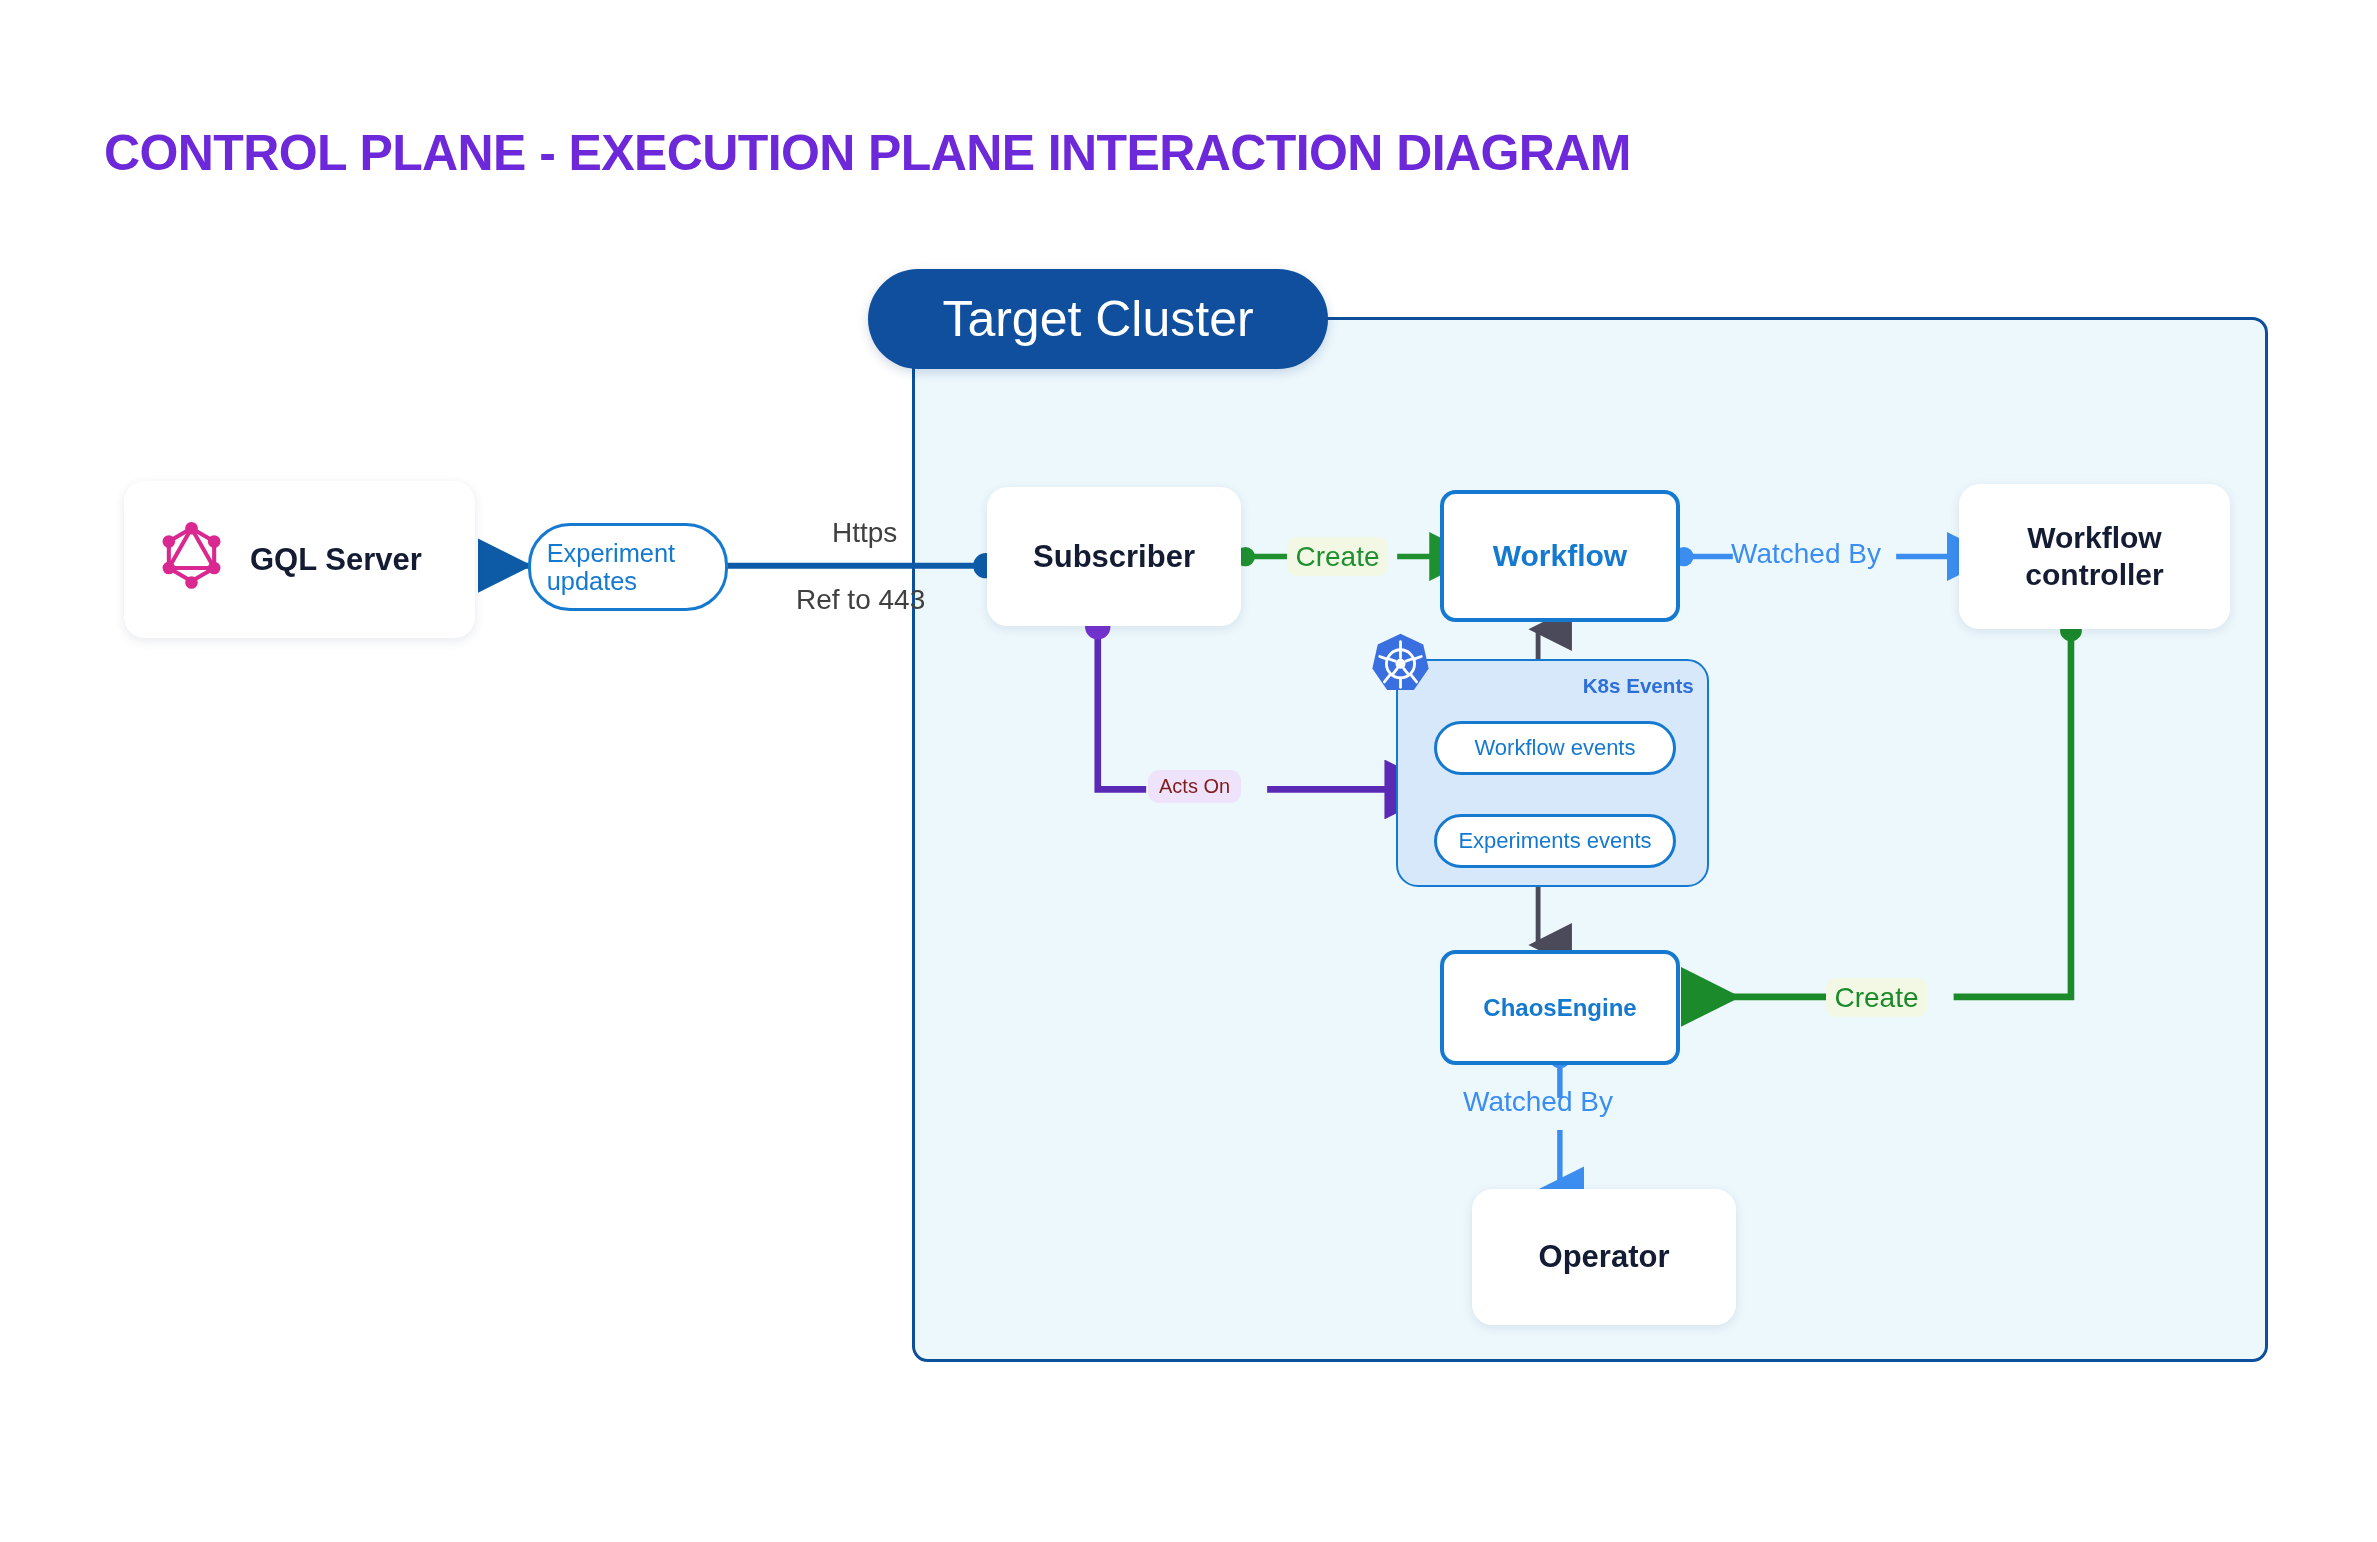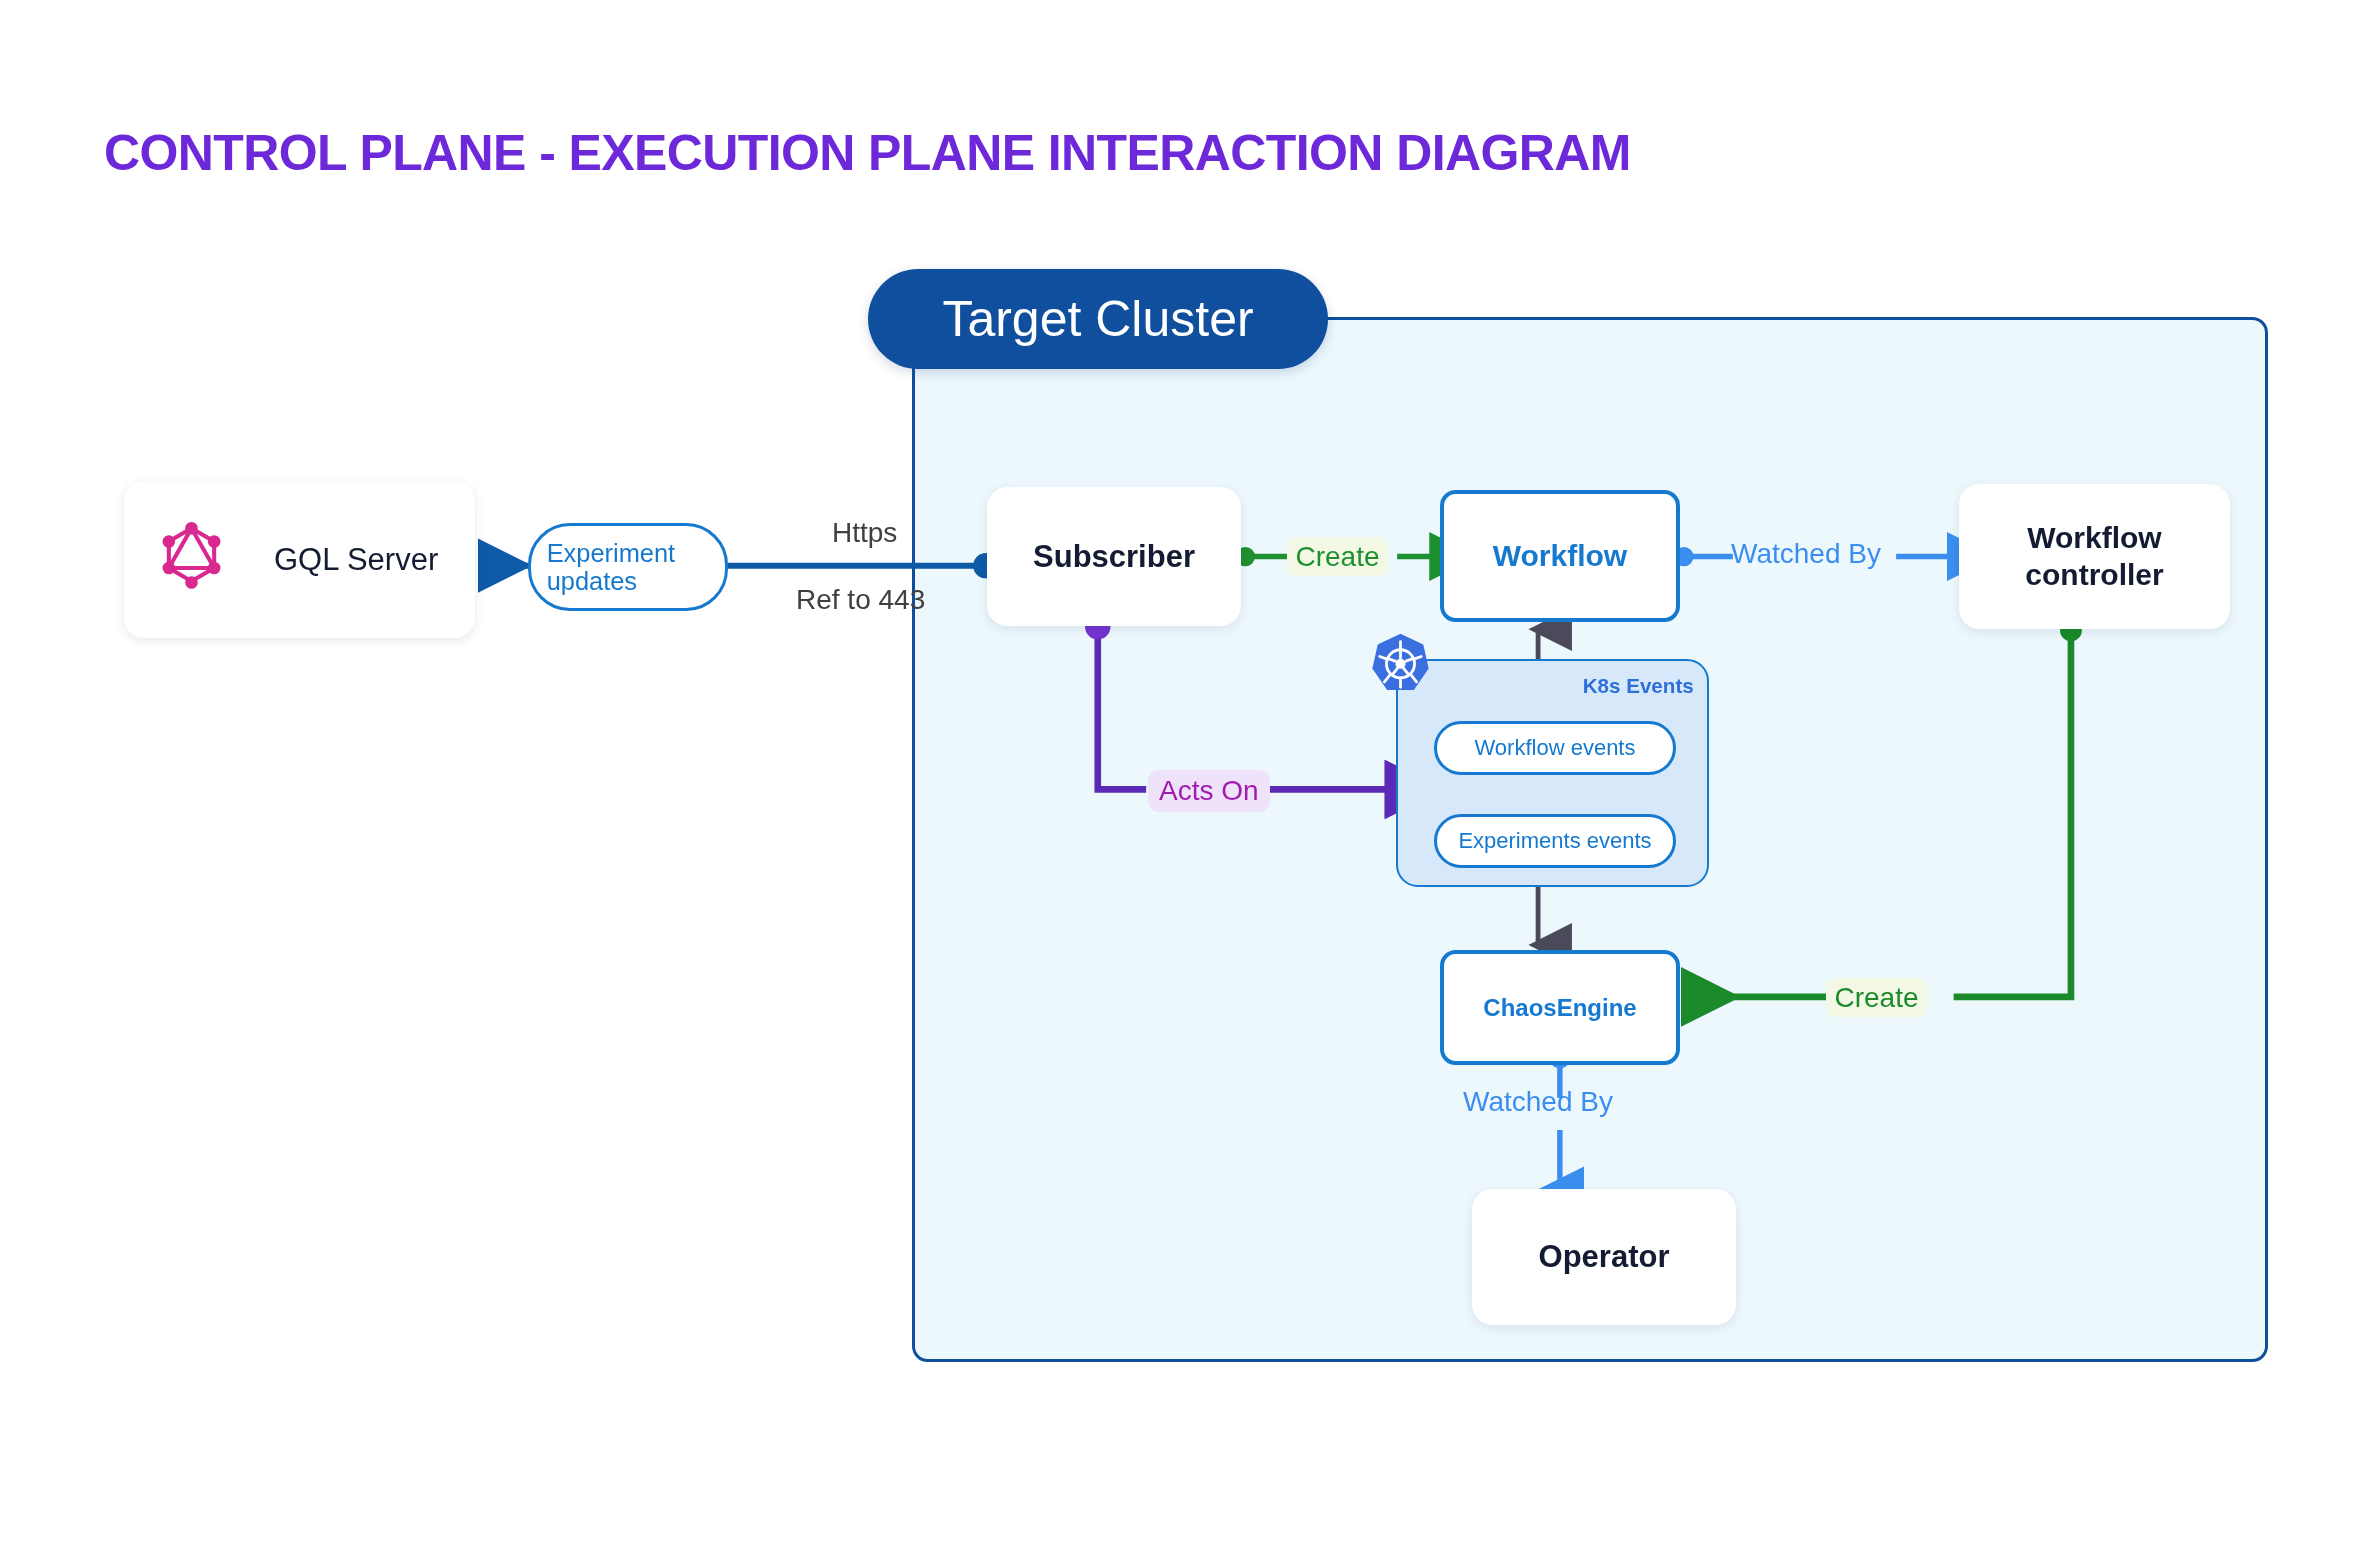--- a/index.html
+++ b/index.html
@@ -15,21 +15,21 @@
         justify-content:center;text-align:center;}
 
   .card{background:#ffffff;border-radius:20.6px;
         box-shadow:0 3px 11px rgba(20,40,80,.10);color:#131c32;font-weight:700;}
 
   .bluebox{background:#ffffff;border:4.2px solid #1579d0;border-radius:15.7px;
            color:#1579d0;font-weight:700;}
 
   .gql{left:124px;top:481px;width:351px;height:157px;font-size:31px;
        justify-content:flex-start;padding-left:36px;gap:27px;}
-  .gql .lbl{font-size:31px;font-weight:400;color:#131c32;margin-left:24px;}
+  .gql .lbl{font-size:31px;font-weight:700;color:#131c32;}
 
   .subscriber{left:987px;top:487px;width:254px;height:139px;font-size:31px;}
   .workflow{left:1440px;top:490px;width:240px;height:132px;font-size:30px;}
   .wfctrl{left:1959px;top:484px;width:271px;height:145px;font-size:30px;line-height:1.22;}
   .chaos{left:1440px;top:950px;width:240px;height:115px;font-size:24px;}
   .operator{left:1429px;top:1189px;width:264px;height:136px;font-size:31px;margin-left:43px;}
 
   .cluster{position:absolute;left:912px;top:317px;width:1350px;height:1039px;
            background:#edf8fd;border:3.6px solid #0d4f9b;border-radius:15.7px;}
   .cluster-pill{position:absolute;left:868px;top:269px;width:460px;height:100px;
@@ -49,21 +49,21 @@
   .k8slogo{position:absolute;left:-31px;top:-30px;width:67px;height:67px;}
 
   .edgepill{position:absolute;background:#ffffff;border:3.6px solid #1579d0;
             border-radius:42px;display:flex;justify-content:center;
             flex-direction:column;color:#1579d0;font-size:25.4px;line-height:1.12;
             padding:6px 15.7px;box-sizing:border-box;}
 
   .elabel{position:absolute;white-space:nowrap;font-weight:400;}
   .elabel.green{color:#1f9030;background:#f2f8e4;border-radius:9.7px;padding:3.6px 8.5px;font-size:28px;}
   .elabel.green2{color:#1b8a2a;background:#f2f8e4;border-radius:9.7px;padding:3.6px 8.5px;font-size:28px;}
-  .elabel.purple{color:#a21caf;background:#efe2fb;border-radius:11px;padding:4.8px 11px;font-size:28px;}
+  .elabel.purple{color:#7f1d1d;background:#efe2fb;border-radius:11px;padding:4.8px 11px;font-size:20px;}
   .elabel.blue{color:#3b8ef0;font-size:28px;}
   .elabel.darkblue{color:#404040;font-size:28px;}
 </style>
 </head>
 <body>
 
 <div id="stage">
 
   <div class="title">CONTROL PLANE - EXECUTION PLANE INTERACTION DIAGRAM</div>
 

